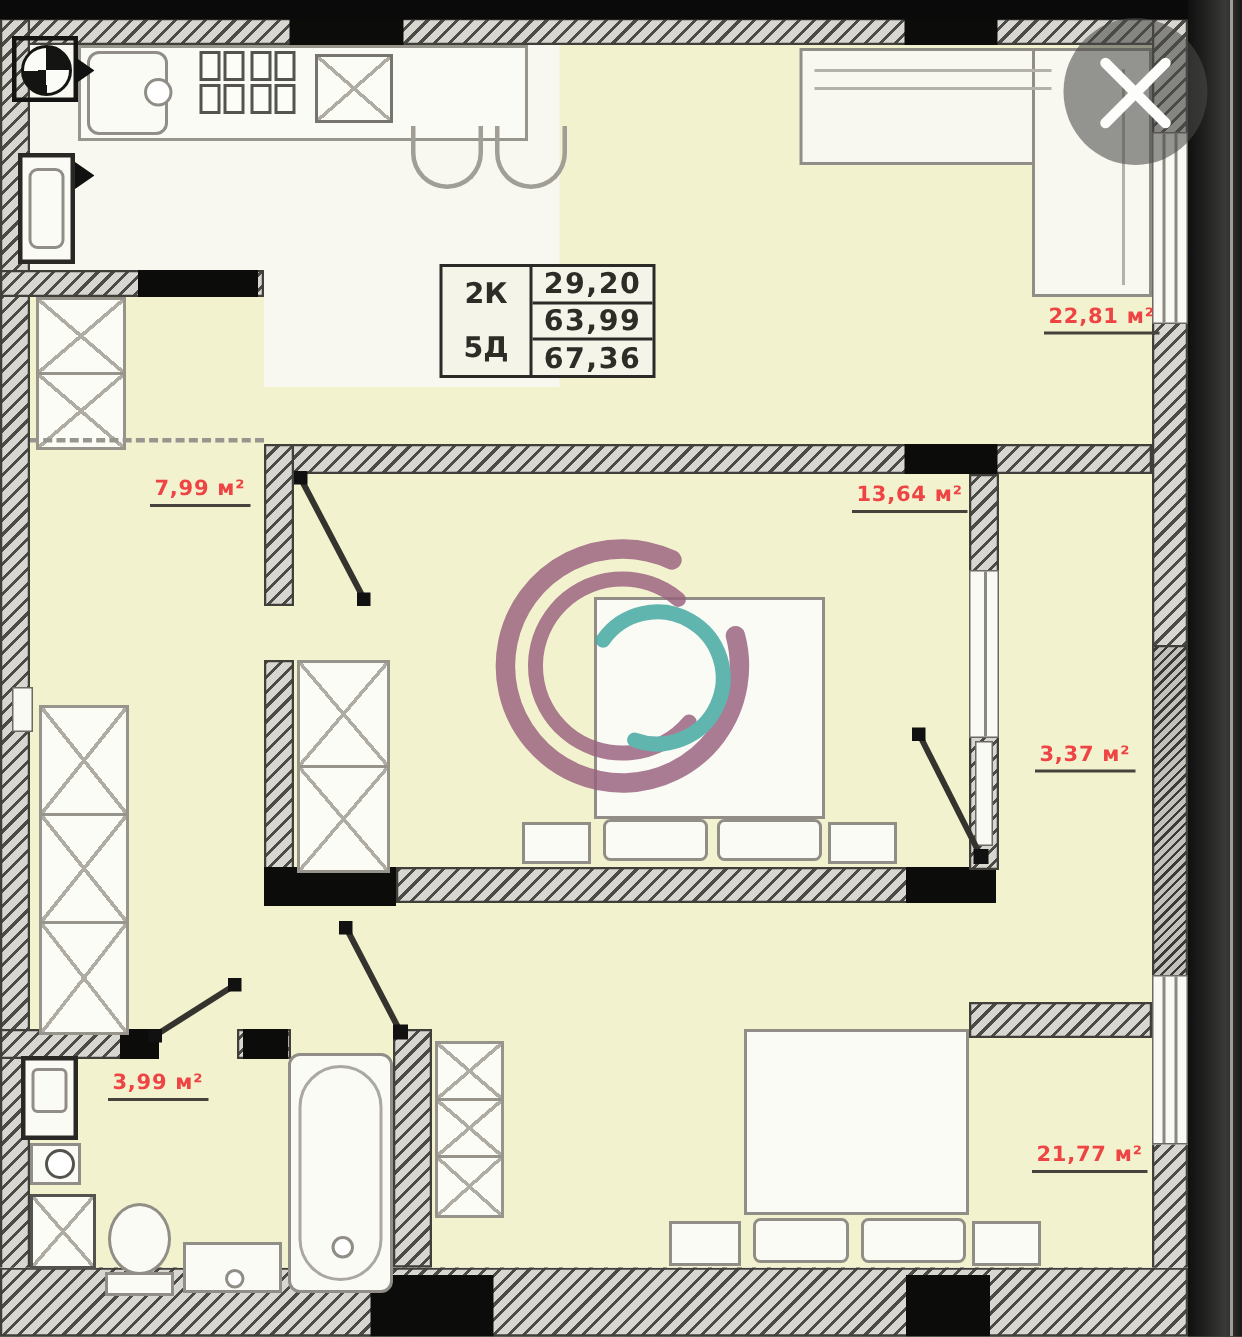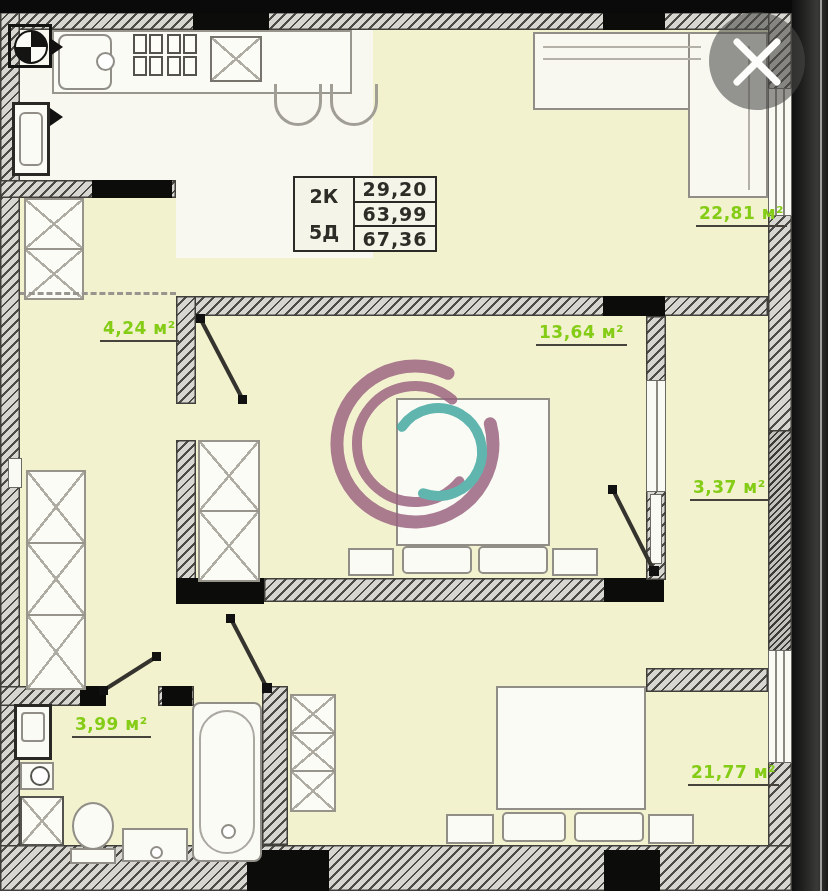--- a/index.html
+++ b/index.html
@@ -22,21 +22,21 @@
       linear-gradient(to top right,transparent calc(50% - 1.2px),#aeaca3 calc(50% - 1.2px) calc(50% + 1.2px),transparent calc(50% + 1.2px)),
       linear-gradient(to bottom right,transparent calc(50% - 1.2px),#aeaca3 calc(50% - 1.2px) calc(50% + 1.2px),transparent calc(50% + 1.2px));}
   .burner{border:2px solid #55534e;background:#fdfdf8;box-sizing:border-box;}
   .fan{border-radius:50%;border:2px solid #141412;box-sizing:border-box;
        background:conic-gradient(#141412 0 90deg,#fbfbf8 90deg 180deg,#141412 180deg 270deg,#fbfbf8 270deg 360deg);}
   .tri{background:#111;clip-path:polygon(0 0,100% 50%,0 100%);}
   .stool{border:3px solid #a09e95;border-top:none;border-radius:0 0 26px 26px;box-sizing:border-box;}
   .win{background:#fafaf5;border:1.5px solid #6b6963;box-sizing:border-box;}
   .wline{position:absolute;background:#8a887f;}
   .dashline{border-top:3px dashed #97958d;}
-  .room-label{position:absolute;font-size:17px;font-weight:600;color:#84cc16;letter-spacing:.5px;
+  .room-label{position:absolute;font-size:14px;font-weight:600;color:#ef4444;letter-spacing:.5px;
               white-space:nowrap;border-bottom:2px solid #45433c;padding:0 3px 2px;}
   .itable{position:absolute;display:flex;border:2.5px solid #2c2a26;background:#f5f4e8;
           color:#2e2c27;font-weight:600;font-size:19px;box-sizing:border-box;}
   .itable .lcol{width:58px;border-right:2px solid #2c2a26;display:flex;flex-direction:column;
                 justify-content:space-around;align-items:center;}
   .itable .rcol{flex:1;display:flex;flex-direction:column;}
   .itable .rcell{flex:1;display:flex;align-items:center;justify-content:center;
                  border-bottom:2px solid #2c2a26;letter-spacing:1px;}
   .itable .rcell:last-child{border-bottom:none;}
   .photo-right{background:linear-gradient(to right,#101010 0,#232322 35%,#3a3a38 70%,#181816 100%);}
@@ -180,23 +180,23 @@
       <span>5Д</span>
     </div>
     <div class="rcol">
       <div class="rcell">29,20</div>
       <div class="rcell">63,99</div>
       <div class="rcell">67,36</div>
     </div>
   </div>
 
   <div class="room-label" style="left:696px;top:203px;">22,81 м²</div>
-  <div class="room-label" style="left:100px;top:318px;">4,24 м²</div>
-  <div class="room-label" style="left:536px;top:322px;">13,64 м²</div>
-  <div class="room-label" style="left:690px;top:477px;text-align:center;">3,37 м²</div>
+  <div class="room-label" style="left:100px;top:318px;">7,99 м²</div>
+  <div class="room-label" style="left:568px;top:322px;">13,64 м²</div>
+  <div class="room-label" style="left:690px;top:495px;text-align:center;">3,37 м²</div>
   <div class="room-label" style="left:72px;top:714px;text-align:right;">3,99 м²</div>
   <div class="room-label" style="left:688px;top:762px;">21,77 м²</div>
 
   <svg class="abs" style="left:320px;top:352px;opacity:.82;" width="200" height="200" viewBox="0 0 200 200">
     <path d="M 170.3 71.8 A 78 78 0 1 1 128 21.3" fill="none" style="stroke:var(--purple,#99617f)" stroke-width="13" stroke-linecap="round"></path>
     <path d="M 139.4 129.3 A 58 58 0 1 1 132.3 47.6" fill="none" style="stroke:var(--purple,#99617f)" stroke-width="10" stroke-linecap="round"></path>
     <path d="M 82 74.8 A 44 44 0 1 1 103 141.3" fill="none" style="stroke:var(--teal,#3fa79f)" stroke-width="10" stroke-linecap="round"></path>
   </svg>
 
   <div class="abs" style="left:0;top:0;width:828px;height:13px;background:var(--photo_black,#0a0a0a);"></div>

